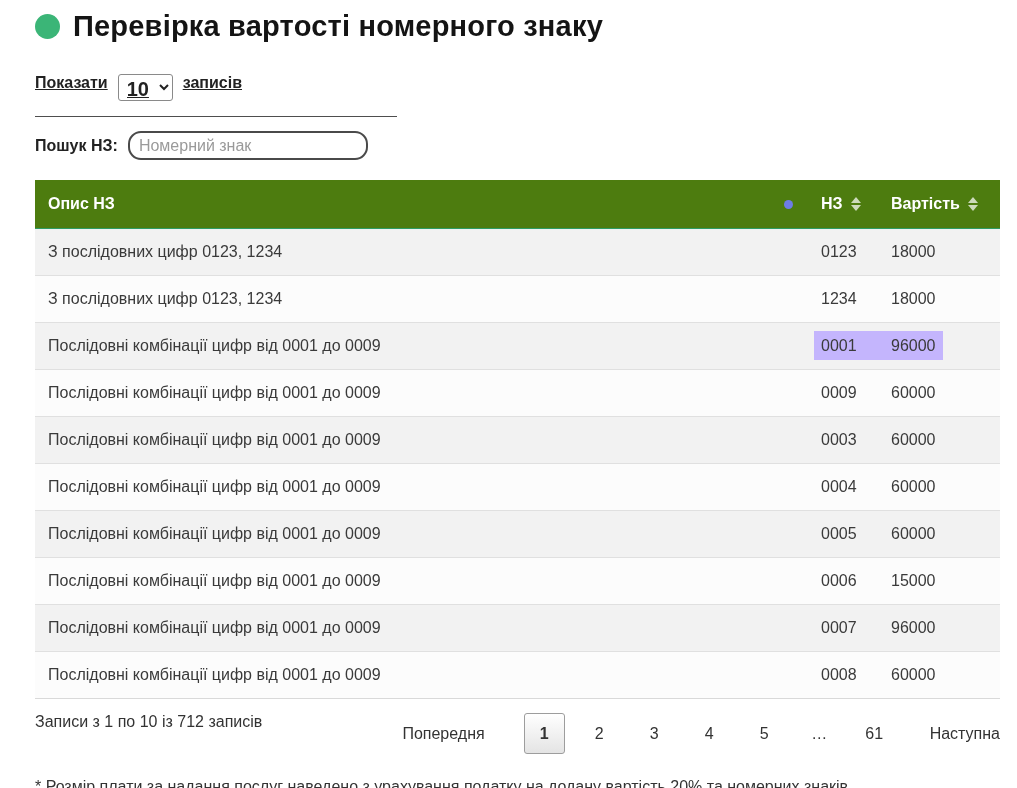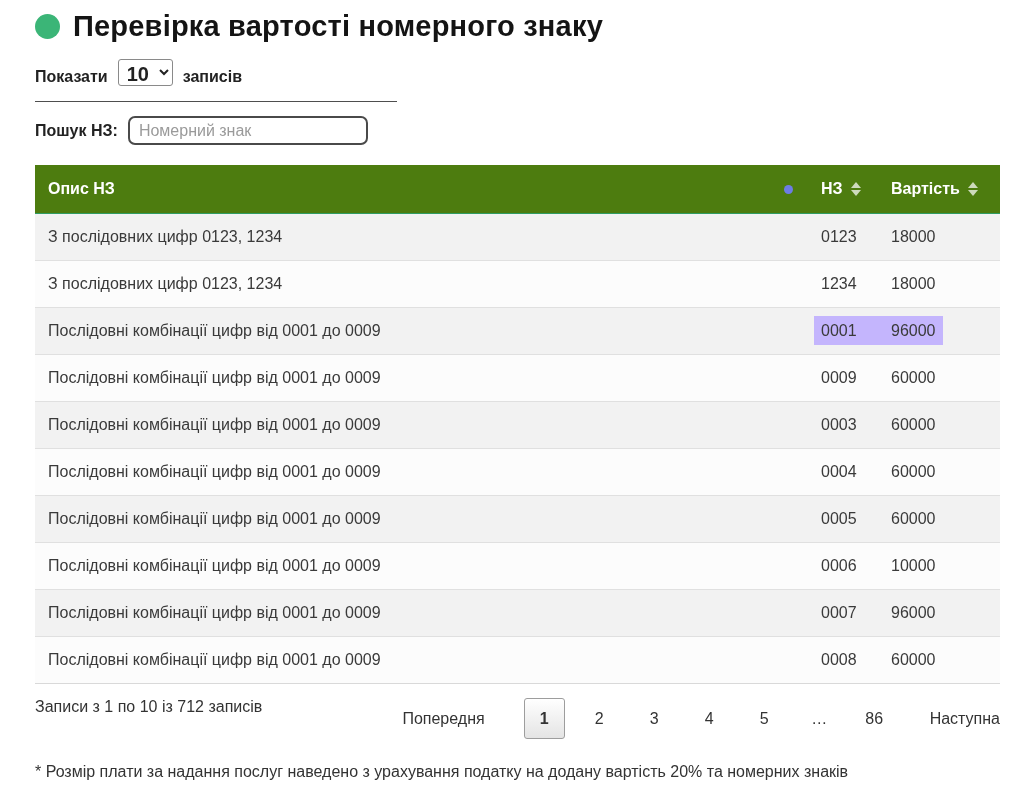--- a/index.html
+++ b/index.html
@@ -18,37 +18,37 @@
   .title-dot {
     width: 25px; height: 25px; border-radius: 50%;
     background: #3bb577; flex: 0 0 auto; margin-right: 13px;
   }
   h1.page-title {
     font-size: 29px; font-weight: 700; color: #141414;
     margin: 0; letter-spacing: 0.2px;
   }
 
   
-  .length-row { margin-top: 16px; display: flex; align-items: flex-end; font-size: 16px; font-weight: 700; color: #222; }
+  .length-row { margin-top: 31px; display: flex; align-items: flex-start; font-size: 16px; font-weight: 700; color: #222; text-decoration: underline; }
   .length-row select {
     margin: 0 10px; font-size: 20px; font-weight: 600; color: #222;
     padding: 2px 4px; width: 55px; height: 27px;
     border: 1px solid #8a8a8a; border-radius: 3px; background: #fff;
     font-family: "Liberation Sans", sans-serif;
   }
   .divider {
     border: none; border-top: 1px solid #4e4e4e;
     width: 362px; margin: 15px 0 0 0;
   }
 
   
   .search-row { margin-top: 14px; display: flex; align-items: center; font-size: 16px; font-weight: 700; color: #222; }
   .search-row input {
     margin-left: 10px; width: 240px; height: 29px;
-    border: 2px solid #4a4a4a; border-radius: 7px;
+    border: 2px solid #4a4a4a; border-radius: 13px;
     padding: 3px 9px; font-size: 16px; color: #333;
     font-family: "Liberation Sans", sans-serif; outline: none;
   }
   .search-row input::placeholder { color: #9a9a9a; }
 
   
   table.plates {
     width: 965px; border-collapse: collapse; margin-top: 20px;
     table-layout: fixed; font-size: 16px;
   }
@@ -201,21 +201,21 @@
           <td><span>60000</span></td>
         </tr>
         <tr class="odd">
           <td><span>Послідовні комбінації цифр від 0001 до 0009</span></td>
           <td><span>0005</span></td>
           <td><span>60000</span></td>
         </tr>
         <tr class="even">
           <td><span>Послідовні комбінації цифр від 0001 до 0009</span></td>
           <td><span>0006</span></td>
-          <td><span>10000</span></td>
+          <td><span>15000</span></td>
         </tr>
         <tr class="odd">
           <td><span>Послідовні комбінації цифр від 0001 до 0009</span></td>
           <td><span>0007</span></td>
           <td><span>96000</span></td>
         </tr>
         <tr class="even">
           <td><span>Послідовні комбінації цифр від 0001 до 0009</span></td>
           <td><span>0008</span></td>
           <td><span>60000</span></td>
@@ -227,21 +227,21 @@
     <span class="info-text">Записи з 1 по 10 із 712 записів</span>
     <div class="paging">
       <a class="page-prev">Попередня</a>
       <span style="display:inline-flex;align-items:center;">
           <a class="page-btn current">1</a>
           <a class="page-btn">2</a>
           <a class="page-btn">3</a>
           <a class="page-btn">4</a>
           <a class="page-btn">5</a>
           <a class="page-btn ellipsis">…</a>
-          <a class="page-btn">86</a>
+          <a class="page-btn">61</a>
         </span>
       <a class="page-next">Наступна</a>
     </div>
   </div>
 
   <div class="footnote">* Розмір плати за надання послуг наведено з урахування податку на додану вартість 20% та номерних знаків</div>
 
 </div>
 
 </body></html>

